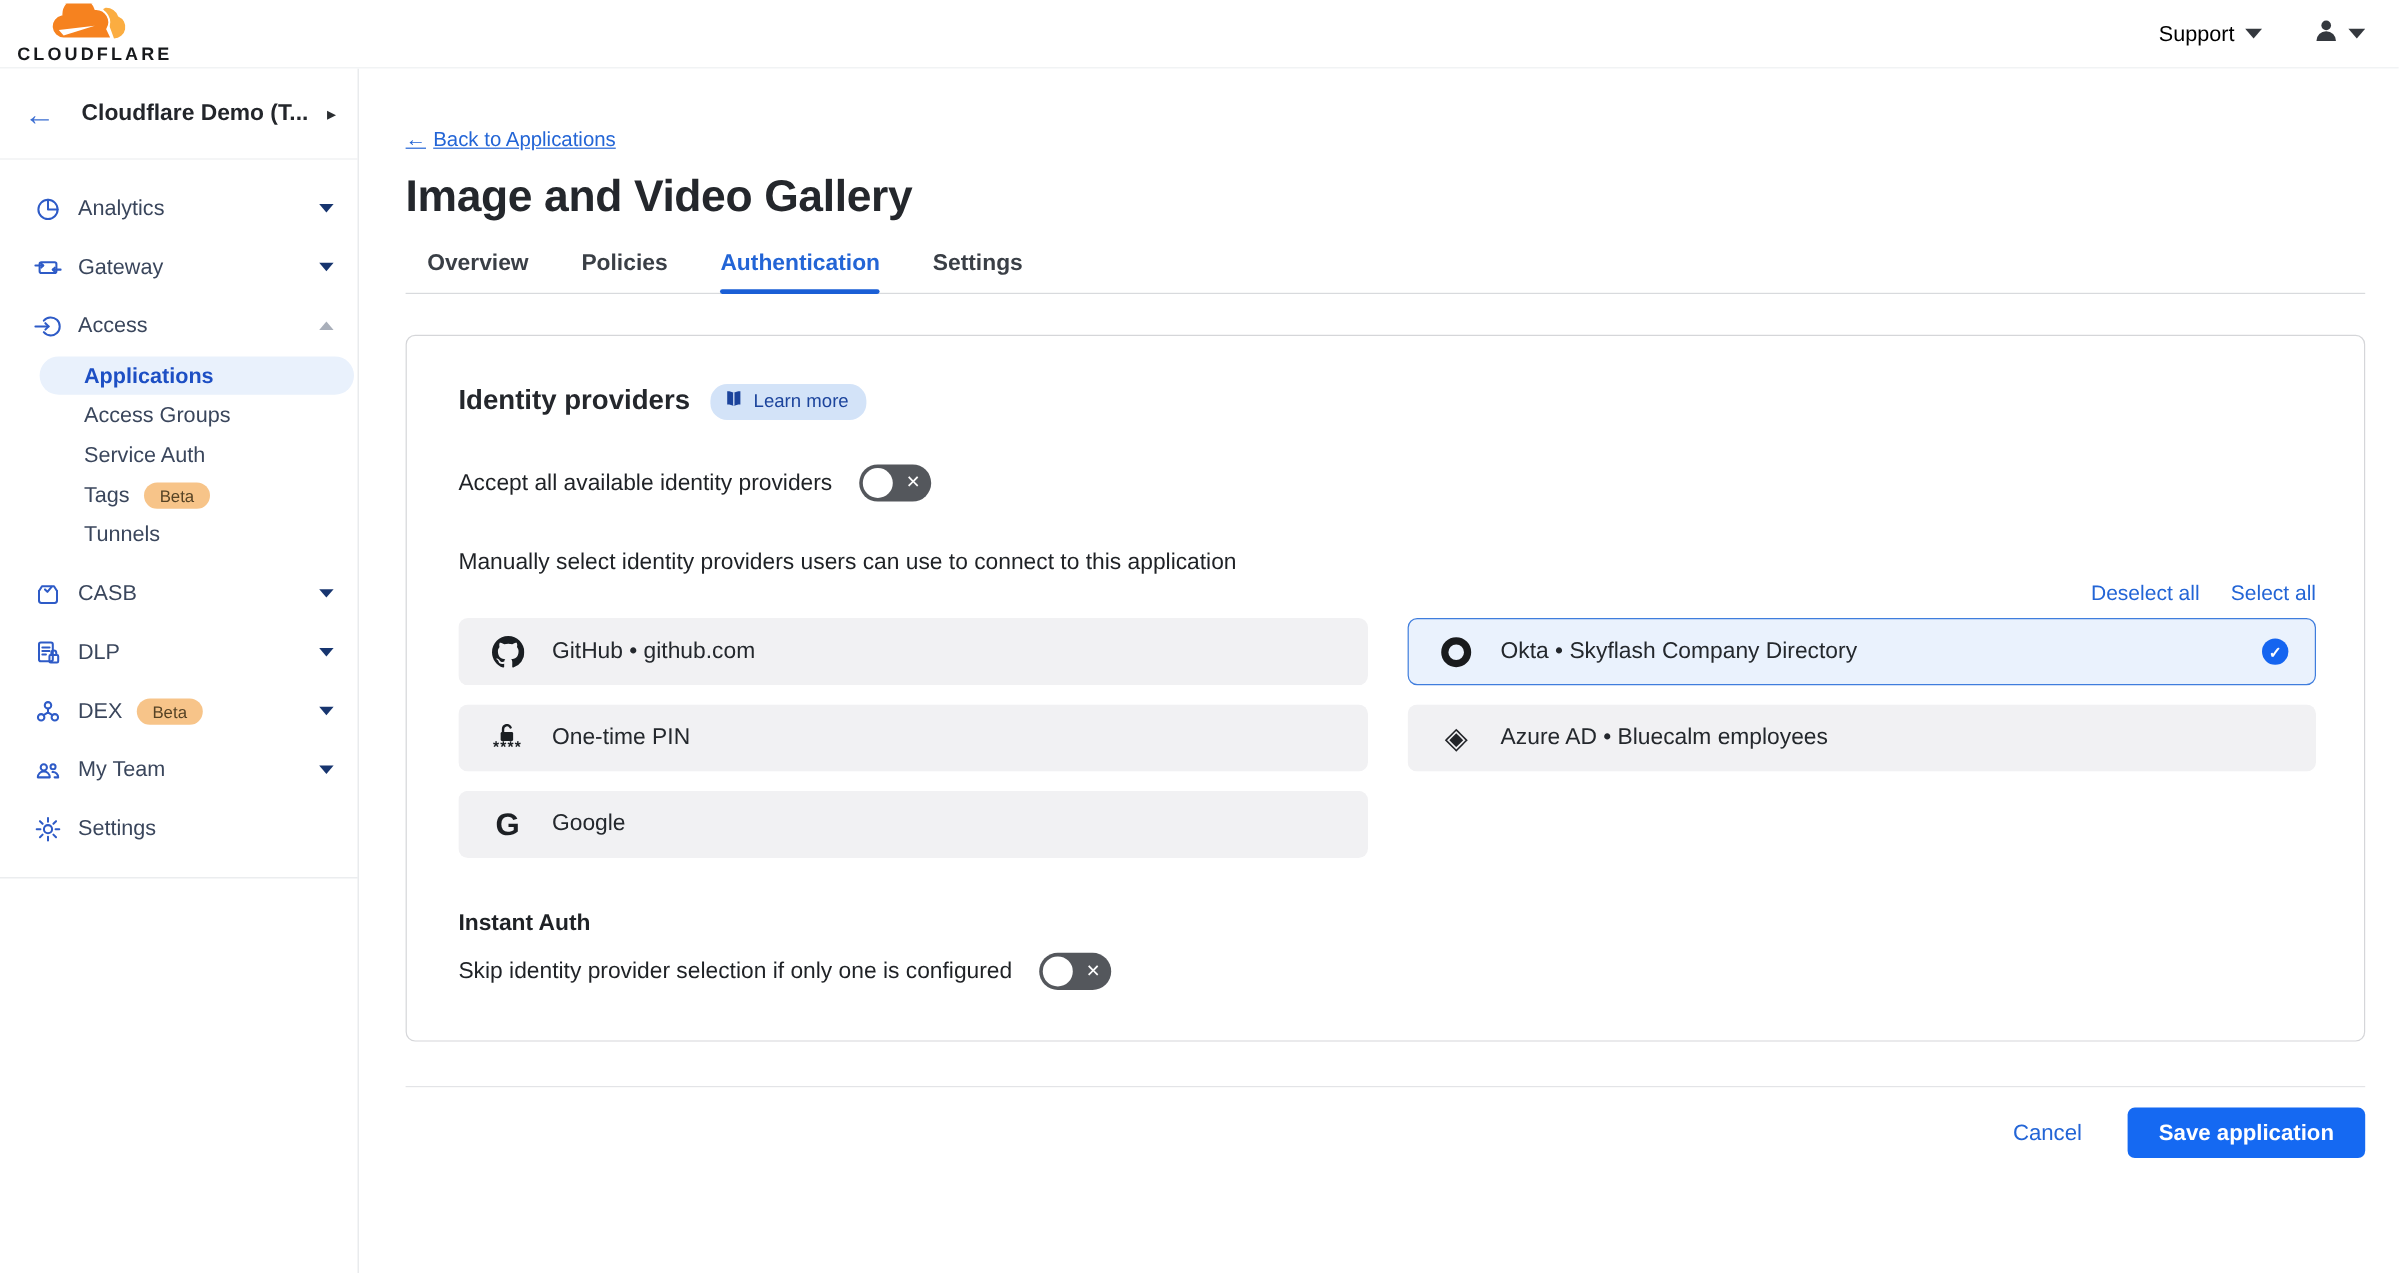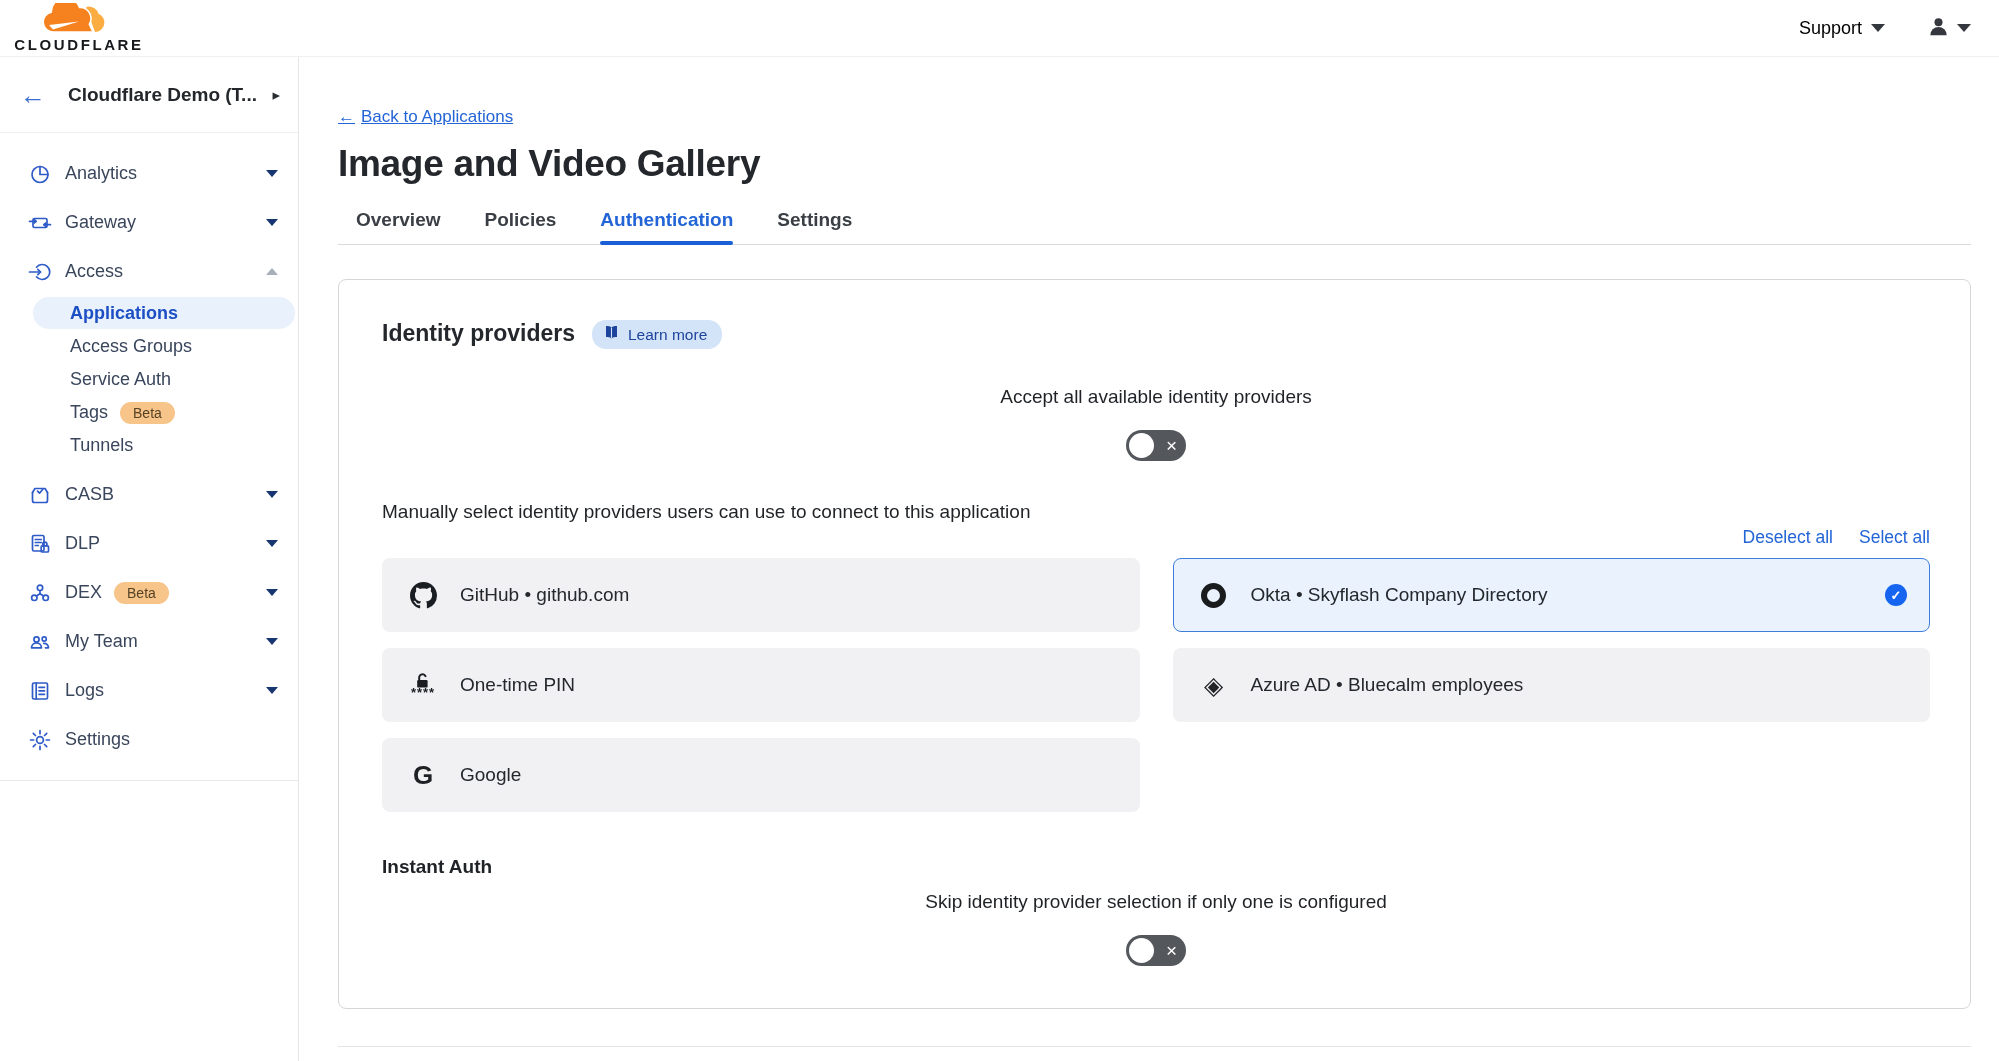--- a/index.html
+++ b/index.html
@@ -50,30 +50,30 @@
   .tab { font-size:19px; font-weight:600; color:#3a3f46; padding-bottom:13px; cursor:pointer; position:relative; }
   .tab.active { color:#2365d6; }
   .tab.active::after { content:""; position:absolute; left:0; right:0; bottom:-1px; height:4px; background:#1a5fd6; border-radius:2px; }
 
   
   .card { margin-top:34px; border:1px solid #d5d6d9; border-radius:8px; padding:40px 40px 42px 43px; background:#fff; }
   .card-heading-row { display:flex; align-items:flex-start; gap:17px; }
   .card-heading { font-size:23px; font-weight:700; color:#24272c; }
   .learn-more { display:inline-flex; align-items:center; gap:8px; background:#d3e3f8; color:#1c449c;
     font-size:15.5px; padding:5px 15px 5px 11px; border-radius:14px; cursor:pointer; }
-  .toggle-row { display:flex; align-items:center; gap:22px; margin-top:37px;flex-direction:column; }
+  .toggle-row { display:flex; align-items:center; gap:22px; margin-top:37px; }
   .toggle-label { font-size:19px; color:#1f2226; }
   .toggle { position:relative; width:60px; height:31px; border-radius:16px; background:#54575c; flex:none; cursor:pointer; }
   .toggle .knob { position:absolute; left:3px; top:3px; width:25px; height:25px; border-radius:50%; background:#fff; }
   .toggle .tog-x { position:absolute; right:9px; top:50%; transform:translateY(-54%); color:#fff; font-size:19px; line-height:1; }
   .manual-label { margin-top:40px; font-size:19px; color:#1f2226; }
   .select-links { display:flex; justify-content:flex-end; gap:26px; margin-top:4px; }
   .select-links span { font-size:17.5px; color:#2365d6; cursor:pointer; }
   .provider-grid { margin-top:10px; display:grid; grid-template-columns:1fr 1fr; column-gap:33px; row-gap:16px; }
-  .provider { height:74px; background:#f1f1f3; border:1.5px solid transparent; border-radius:8px;
+  .provider { height:56px; background:#f1f1f3; border:1.5px solid transparent; border-radius:8px;
     display:flex; align-items:center; padding:0 22px 0 25px; cursor:pointer; }
   .provider.selected { background:#eaf2fd; border-color:#3f7ddd; }
   .picon { width:30px; flex:none; display:flex; flex-direction:column; align-items:center; justify-content:center; }
   .plabel { font-size:19px; color:#24282d; margin-left:22px; }
   .okta-ring { width:25px; height:25px; border:6.5px solid #191b1d; border-radius:50%; }
   .google-g { font-size:26px; font-weight:800; color:#1d2024; line-height:1; }
   .azure-diamond { font-size:25px; color:#222428; line-height:1; }
   .otp-mask { font-size:13px; font-weight:700; letter-spacing:1px; color:#1a1e22; line-height:.6; margin-top:1px; }
   .check-circle { margin-left:auto; width:22px; height:22px; border-radius:50%; background:#1565f0; color:#fff;
     font-size:13px; font-weight:700; display:flex; align-items:center; justify-content:center; }
@@ -233,31 +233,20 @@
               <circle cx="8.5" cy="9.5" r="2.6"></circle>
               <path d="M3.5 17.8a5 5 0 0 1 10 0z"></path>
               <circle cx="16.2" cy="9" r="2.1"></circle>
               <path d="M15.8 13.4a4.3 4.3 0 0 1 4.7 4.4h-3"></path>
             </svg>
         </span>
         <span class="nav-label">My Team</span>
         <span class="caret down"></span>
       </div>
 
-      <div class="nav-item">
-        <span class="nav-icon">
-          <svg class="blueicon" width="24" height="24" viewBox="0 0 24 24">
-              <rect x="4.5" y="4" width="15" height="16" rx="1.5"></rect>
-              <path d="M8.2 4v16"></path>
-              <path d="M11 8.3h5.5 M11 11.8h5.5 M11 15.3h5.5"></path>
-            </svg>
-        </span>
-        <span class="nav-label">Logs</span>
-        <span class="caret down"></span>
-      </div>
 
       <div class="nav-item">
         <span class="nav-icon">
           <svg class="blueicon" width="24" height="24" viewBox="0 0 24 24">
               <circle cx="12" cy="12" r="3.4"></circle>
               <path d="M12 2.6v3.1 M12 18.3v3.1 M2.6 12h3.1 M18.3 12h3.1 M5.3 5.3l2.2 2.2 M16.5 16.5l2.2 2.2 M18.7 5.3l-2.2 2.2 M7.5 16.5l-2.2 2.2"></path>
             </svg>
         </span>
         <span class="nav-label">Settings</span>
       </div>

